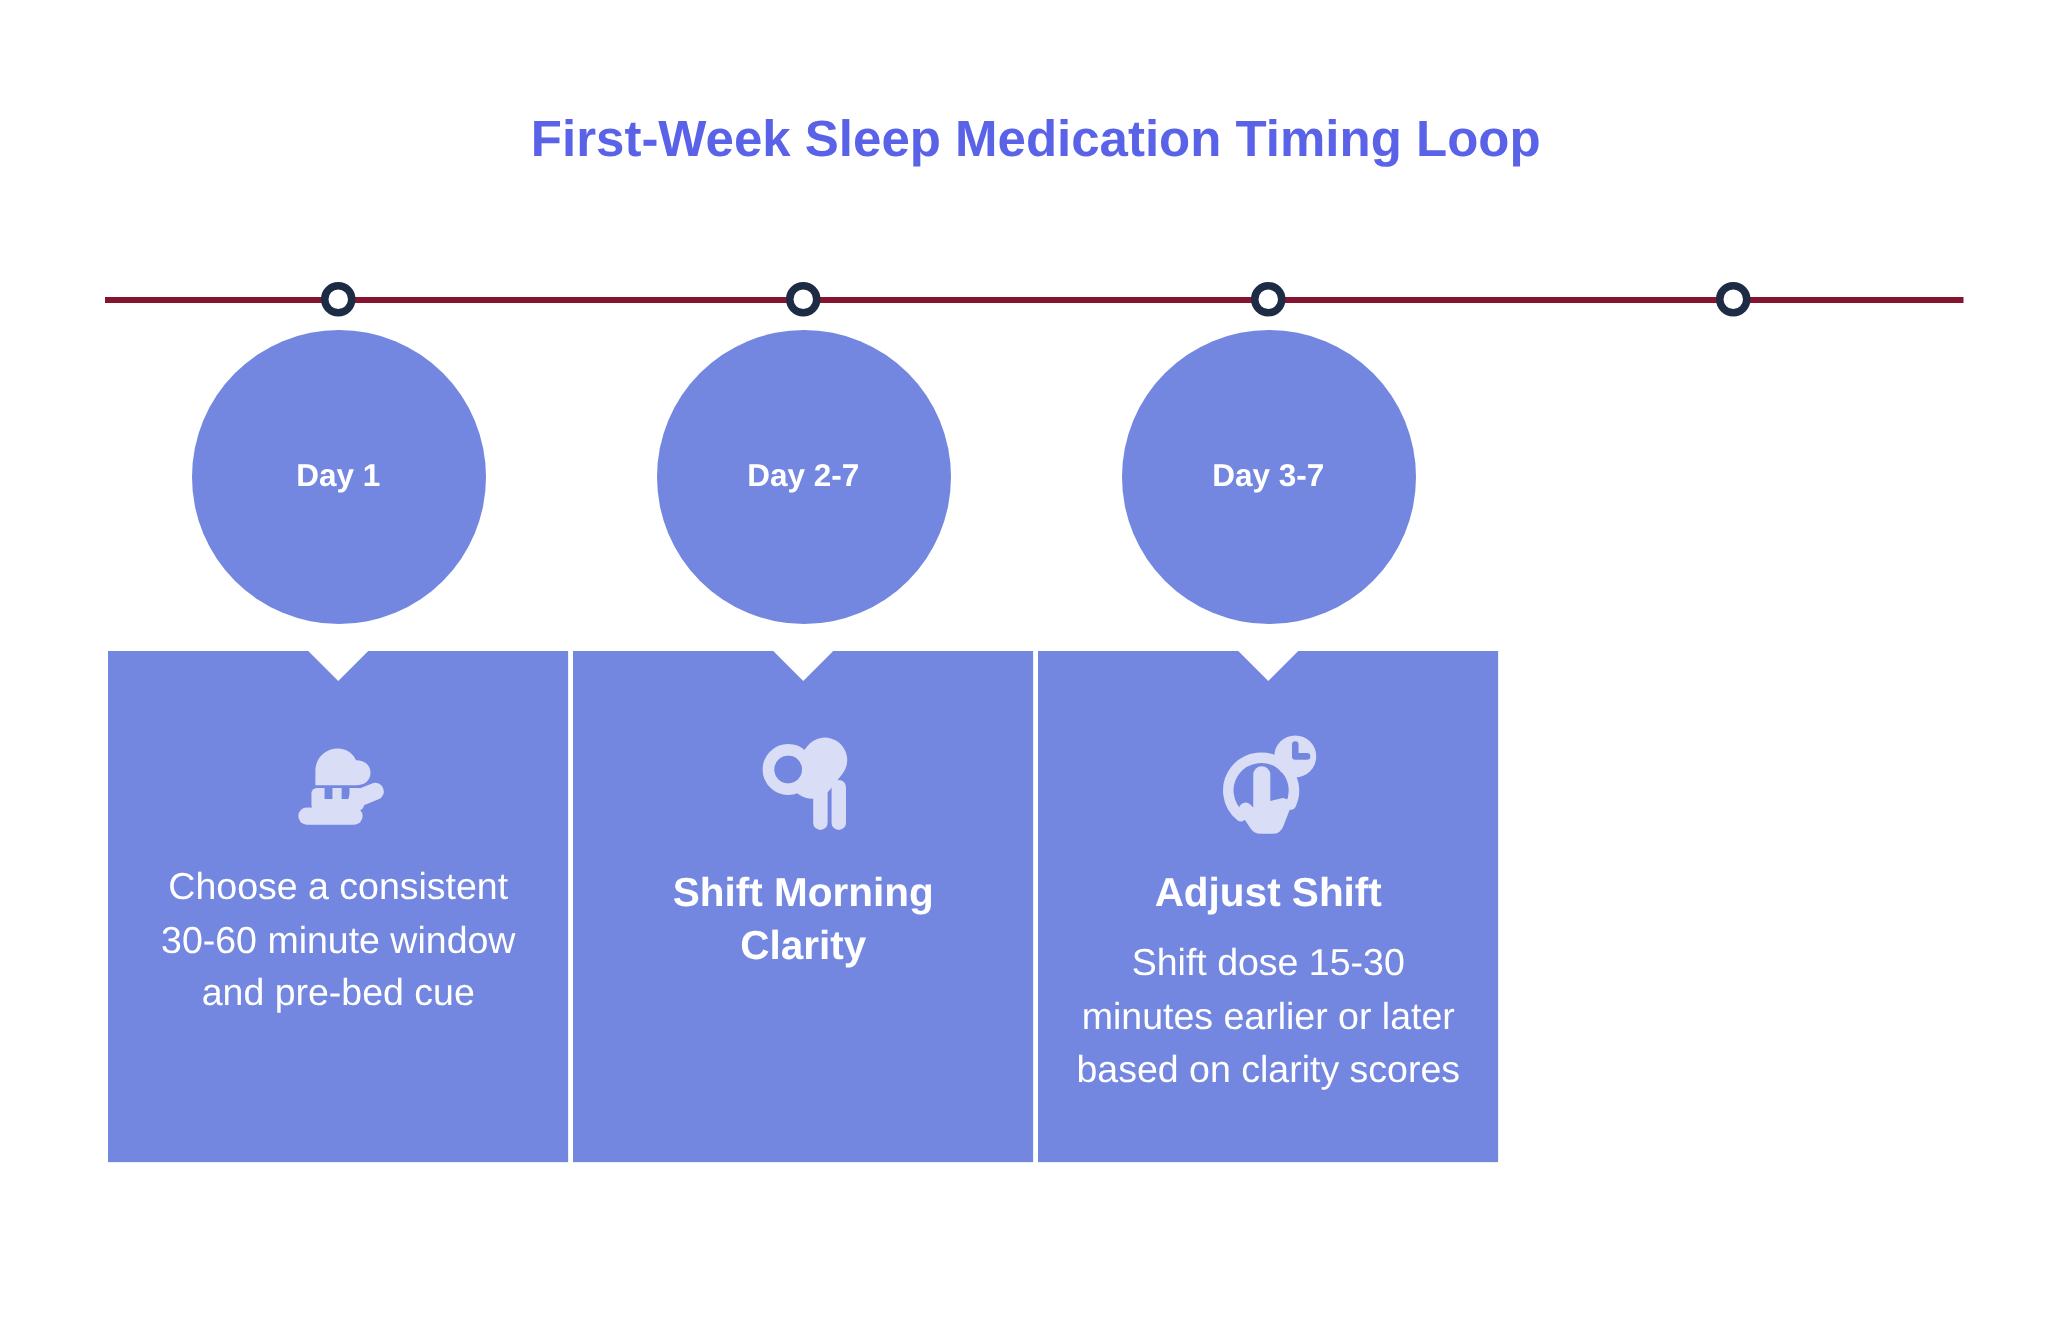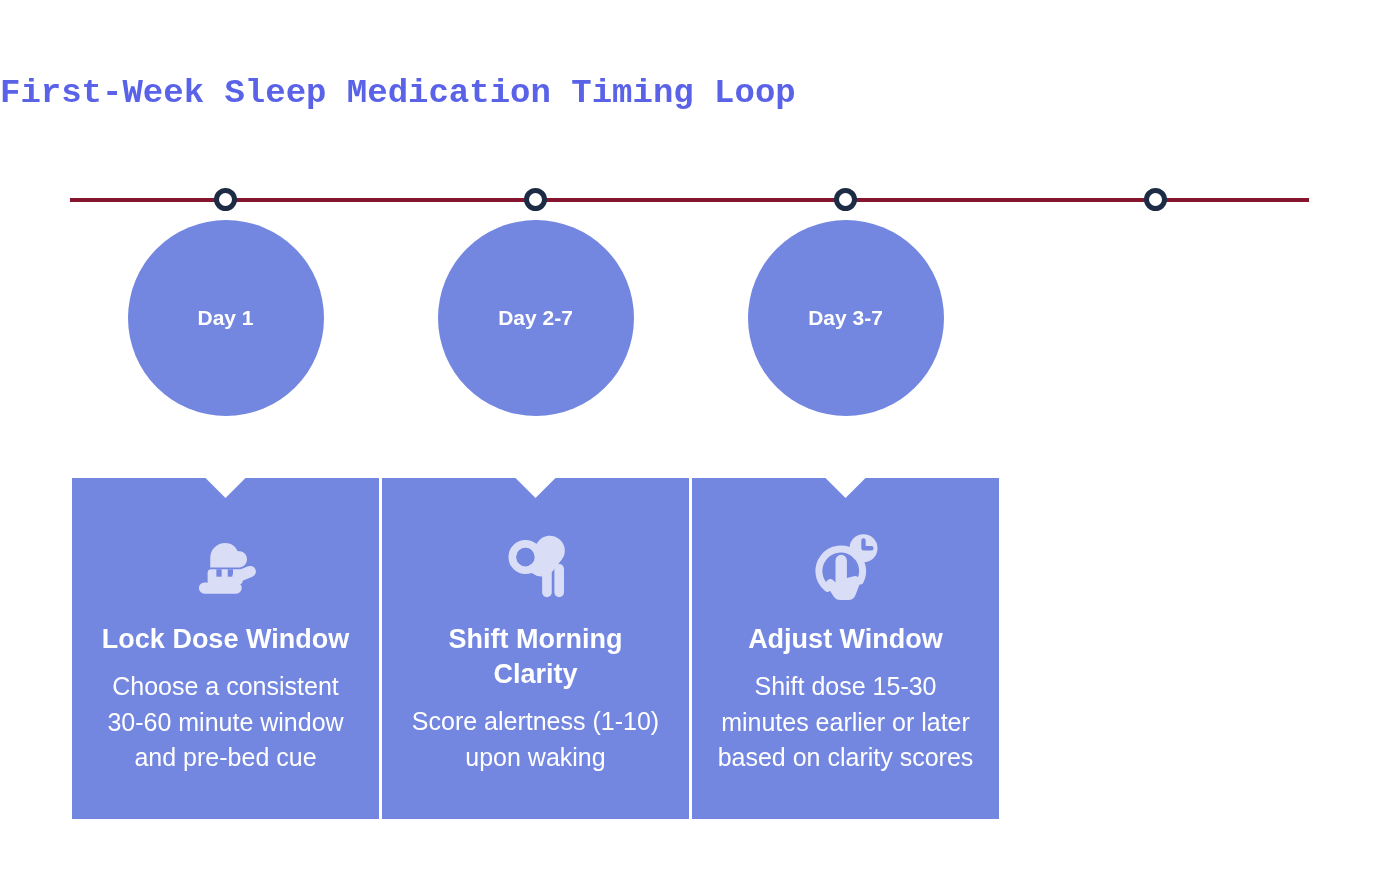--- a/index.html
+++ b/index.html
@@ -13,41 +13,41 @@
   html,body{margin:0;padding:0;background:#fff;}
   .canvas{
     position:relative;
     width:1381px;height:887px;
     background:var(--bg);
     font-family:"Liberation Sans",sans-serif;
     overflow:hidden;
   }
   .title{
     position:absolute;top:74px;left:0;width:100%;
-    margin:0;text-align:left;
-    font-size:34px;font-weight:bold;color:var(--accent);font-family:Liberation Mono, monospace;
+    margin:0;text-align:center;
+    font-size:34px;font-weight:bold;color:var(--accent);
   }
   .tl-line{
     position:absolute;top:198px;left:70px;width:1239px;height:4px;
     background:var(--line);
   }
   .tl-node{
     position:absolute;top:188px;width:23px;height:23px;
     box-sizing:border-box;border:5px solid var(--ring);
     border-radius:50%;background:#fff;
   }
   .tl-node.n1{left:214px}
   .tl-node.n2{left:524px}
   .tl-node.n3{left:834px}
   .tl-node.n4{left:1144px}
   .stages{
     position:absolute;top:220px;left:72px;
     display:flex;gap:3px;
   }
-  .stage{width:307px;display:flex;flex-direction:column;align-items:center;gap:44px;}
+  .stage{width:307px;display:flex;flex-direction:column;align-items:center;}
   .day-circle{
     width:196px;height:196px;border-radius:50%;
     background:var(--stage);
     display:flex;align-items:center;justify-content:center;
   }
   .day-circle span{
     color:#fff;font-size:21px;font-weight:bold;
   }
   .card{
     margin-top:18px;
@@ -91,57 +91,55 @@
         <div class="icon-wrap">
           <svg width="84" height="84" viewBox="0 0 96 96">
             <path fill="#D9DEF6" d="M30 52 v-11 c0-10 8-17 17-17 c7 0 12 4 14 9 c7 0 11 4 11 9.5 c0 5.5-4 9.5-11 9.5 z"></path>
             <rect fill="#D9DEF6" x="27" y="54" width="40" height="17" rx="4"></rect>
             <rect fill="#7487E0" x="37" y="54" width="6" height="8.5"></rect>
             <rect fill="#7487E0" x="50" y="54" width="6" height="8.5"></rect>
             <rect fill="#D9DEF6" x="17" y="69" width="49" height="13" rx="6.5"></rect>
             <rect fill="#D9DEF6" x="58" y="57" width="28" height="13" rx="6.5" transform="rotate(-22 60 70)"></rect>
           </svg>
         </div>
-        <h2 class="card-title">Lock Dose Window</h2>
         <p class="card-desc">Choose a consistent 30-60 minute window and pre-bed cue</p>
       </div>
     </section>
 
     <section class="stage">
       <div class="day-circle">
         <span>Day 2-7</span>
       </div>
       <div class="card">
         <div class="icon-wrap">
           <svg width="84" height="84" viewBox="0 0 96 96">
             <rect fill="#D9DEF6" x="42" y="14" width="34" height="50" rx="17" transform="rotate(38 59 39)"></rect>
             <rect fill="#D9DEF6" x="55" y="48" width="11" height="38" rx="5.5"></rect>
             <rect fill="#D9DEF6" x="69" y="48" width="11" height="38" rx="5.5"></rect>
             <circle cx="36" cy="40" r="15" fill="none" stroke="#D9DEF6" stroke-width="9"></circle>
             <circle cx="36" cy="40" r="10.5" fill="#7487E0"></circle>
           </svg>
         </div>
         <h2 class="card-title">Shift Morning Clarity</h2>
-        <p class="card-desc">Score alertness (1-10) upon waking</p>
       </div>
     </section>
 
     <section class="stage">
       <div class="day-circle">
         <span>Day 3-7</span>
       </div>
       <div class="card">
         <div class="icon-wrap">
           <svg width="84" height="84" viewBox="0 0 96 96">
             <circle cx="42" cy="56" r="25" fill="none" stroke="#D9DEF6" stroke-width="8" stroke-linecap="round" stroke-dasharray="112 45" transform="rotate(128 42 56)"></circle>
             <circle cx="68" cy="30" r="16" fill="#D9DEF6"></circle>
             <path d="M68 21 v9 h9" fill="none" stroke="#7487E0" stroke-width="5" stroke-linecap="round" stroke-linejoin="round"></path>
             <path fill="#D9DEF6" d="M36 44 a6.5 6.5 0 0 1 13 0 v20 l8-2 a6 6 0 0 1 7 8 l-5 13 a9 9 0 0 1-8.5 6 h-9 a9 9 0 0 1-7.5-4 l-8-12 a5 5 0 0 1 7.5-6.5 l2.5 2.5 z"></path>
           </svg>
         </div>
-        <h2 class="card-title">Adjust Window</h2>
+        <h2 class="card-title">Adjust Shift</h2>
         <p class="card-desc">Shift dose 15-30 minutes earlier or later based on clarity scores</p>
       </div>
     </section>
 
 
   </div>
 </div>
 
 </body></html>

